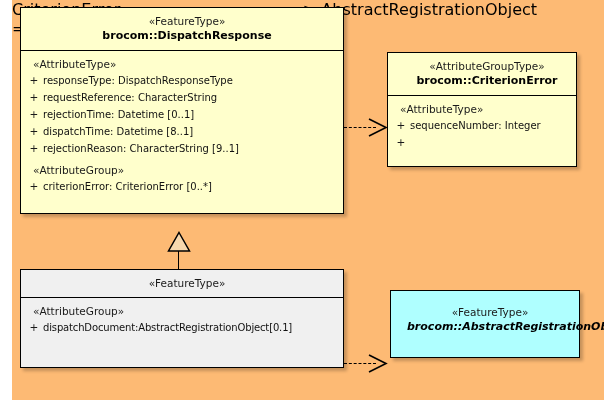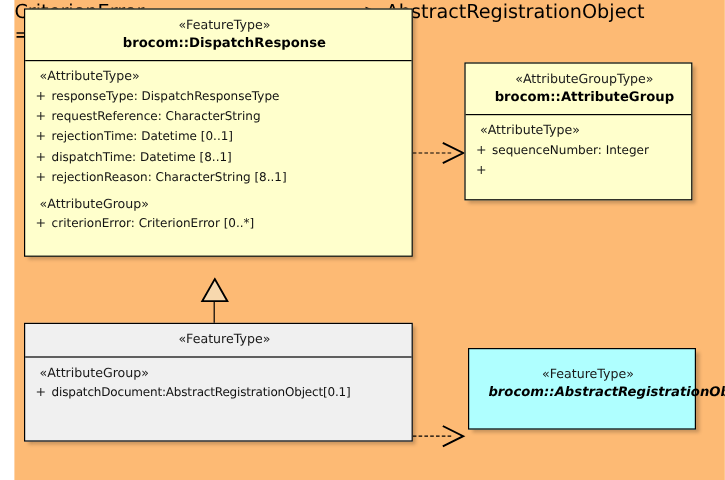--- a/index.html
+++ b/index.html
@@ -147,37 +147,37 @@
       <div class="attr-row">
         <span class="attr-vis">+</span>
         <span class="attr-text">rejectionTime: Datetime [0..1]</span>
       </div>
       <div class="attr-row">
         <span class="attr-vis">+</span>
         <span class="attr-text">dispatchTime: Datetime [8..1]</span>
       </div>
       <div class="attr-row">
         <span class="attr-vis">+</span>
-        <span class="attr-text">rejectionReason: CharacterString [8..1]</span>
+        <span class="attr-text">rejectionReason: CharacterString [9..1]</span>
       </div>
 
       <div class="group-label" style="margin-top:5px;">«AttributeGroup»</div>
 
       <div class="attr-row">
         <span class="attr-vis">+</span>
         <span class="attr-text">criterionError: CriterionError [0..*]</span>
       </div>
     </div>
   </div>
 
   
   <div class="uml-class fill-yellow" style="left:375px; top:52px; width:190px; height:115px;">
     <div class="uml-header">
       <div class="stereotype">«AttributeGroupType»</div>
-      <div class="classname">brocom::AttributeGroup</div>
+      <div class="classname">brocom::CriterionError</div>
     </div>
     <div class="uml-body">
       <div class="group-label">«AttributeType»</div>
       <div class="attr-row">
         <span class="attr-vis">+</span>
         <span class="attr-text">sequenceNumber: Integer</span>
       </div>
       <div class="attr-row">
         <span class="attr-vis">+</span>
       </div>

